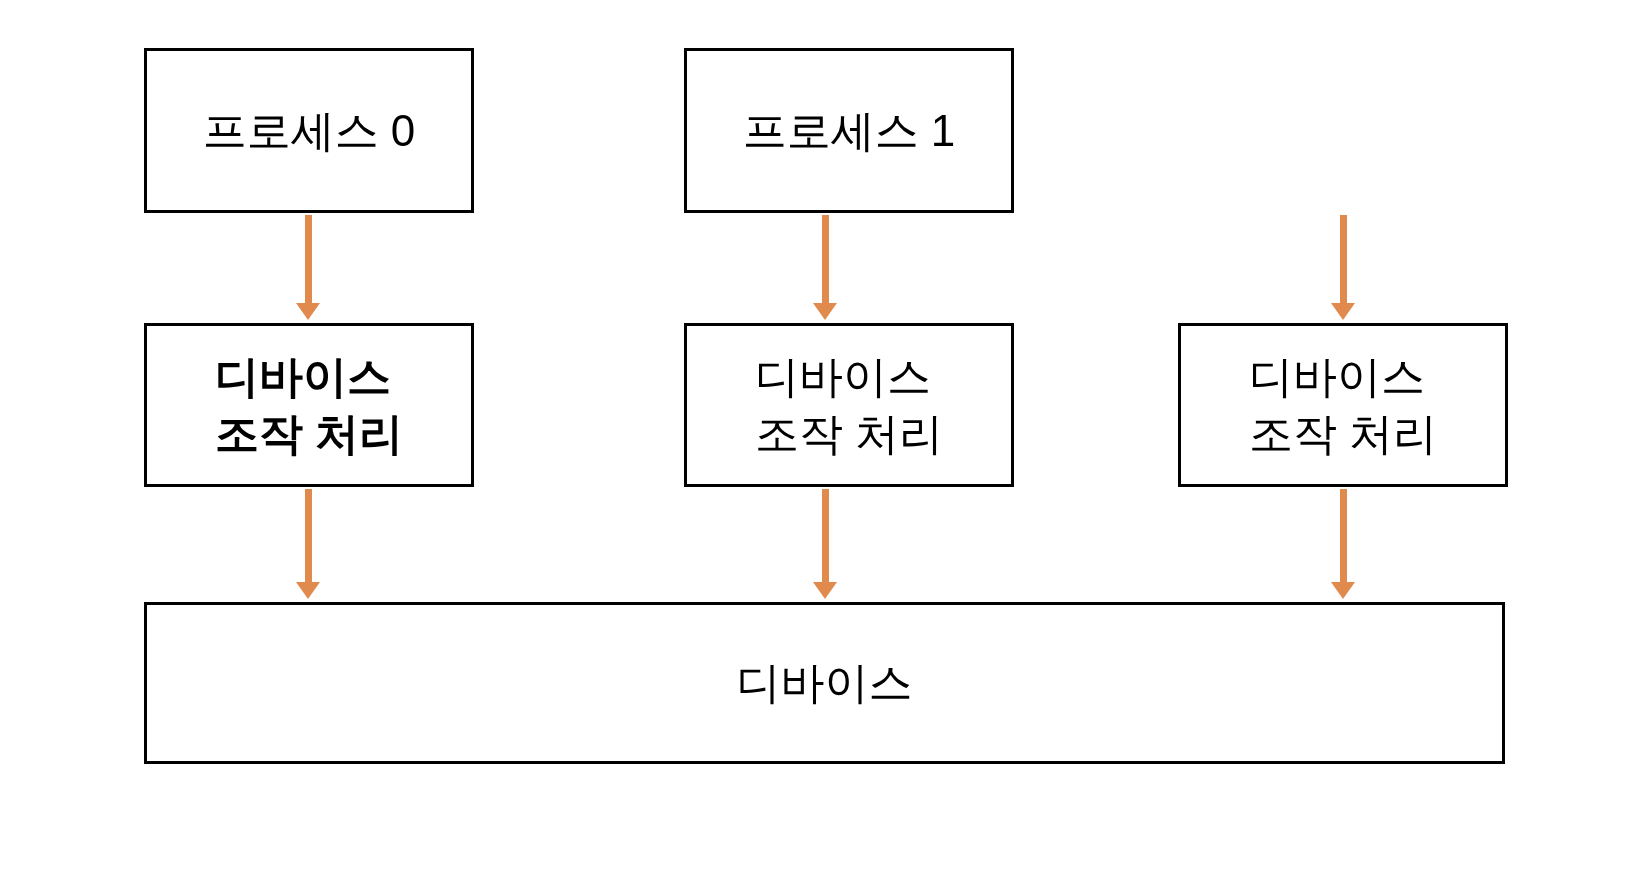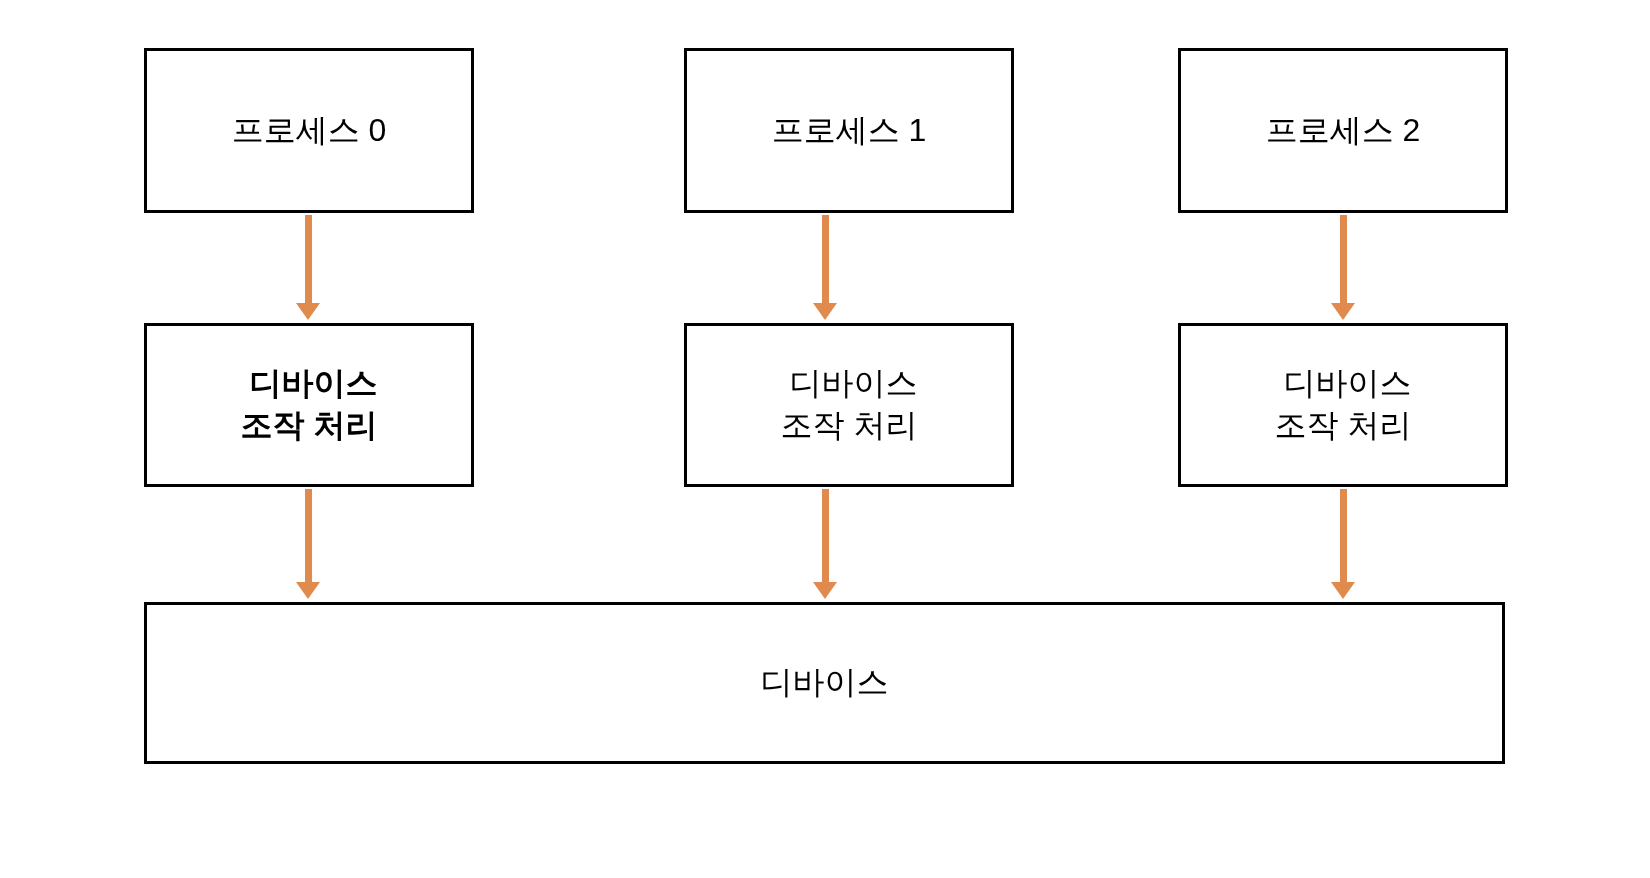--- a/index.html
+++ b/index.html
@@ -23,22 +23,22 @@
   }
   .box {
     position: absolute;
     box-sizing: border-box;
     border: 3px solid var(--border);
     background: var(--bg);
     color: var(--text);
     display: flex;
     align-items: center;
     justify-content: center;
-    text-align: right;
-    font-size: 32px;
+    text-align: left;
+    font-size: 44px;
     line-height: 1.3;
     white-space: pre-line;
   }
   .box.bold { font-weight: 700; }
 
   
   .col0 { left: 144px; width: 330px; }
   .col1 { left: 684px; width: 330px; }
   .col2 { left: 1178px; width: 330px; }
 
@@ -81,23 +81,20 @@
 <body>
 
 <div class="canvas">
 
   <div class="box col0 row-process">
     <span>프로세스 0</span>
   </div>
   <div class="box col1 row-process">
     <span>프로세스 1</span>
   </div>
-  <div class="box col2 row-process">
-    <span>프로세스 2</span>
-  </div>
 
   <div class="arrow r1 c0">
     <div class="stem"></div>
     <div class="head"></div>
   </div>
   <div class="arrow r1 c1">
     <div class="stem"></div>
     <div class="head"></div>
   </div>
   <div class="arrow r1 c2">

